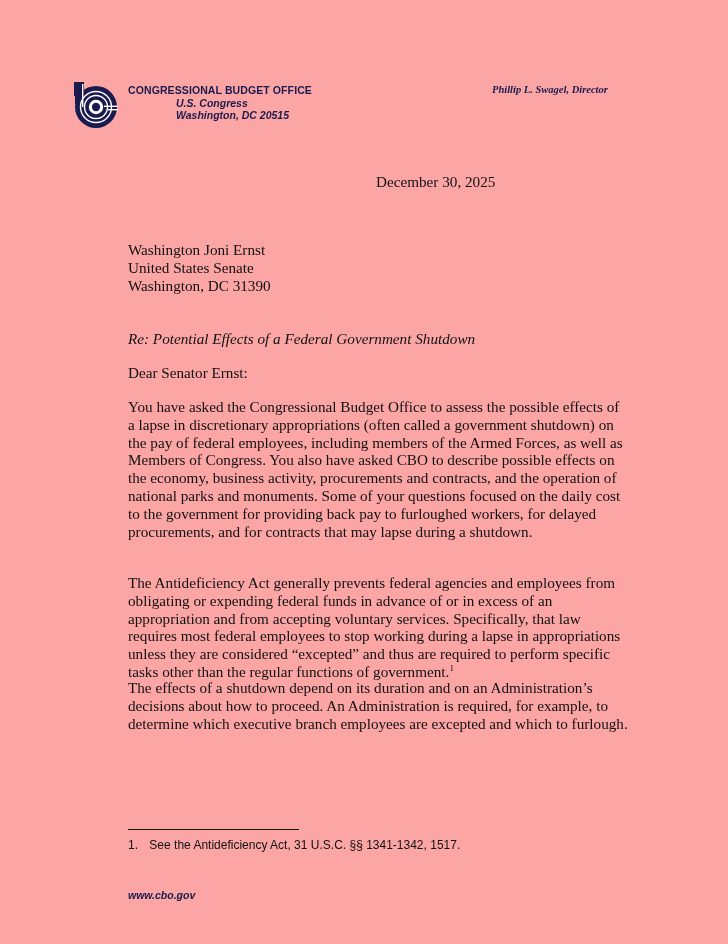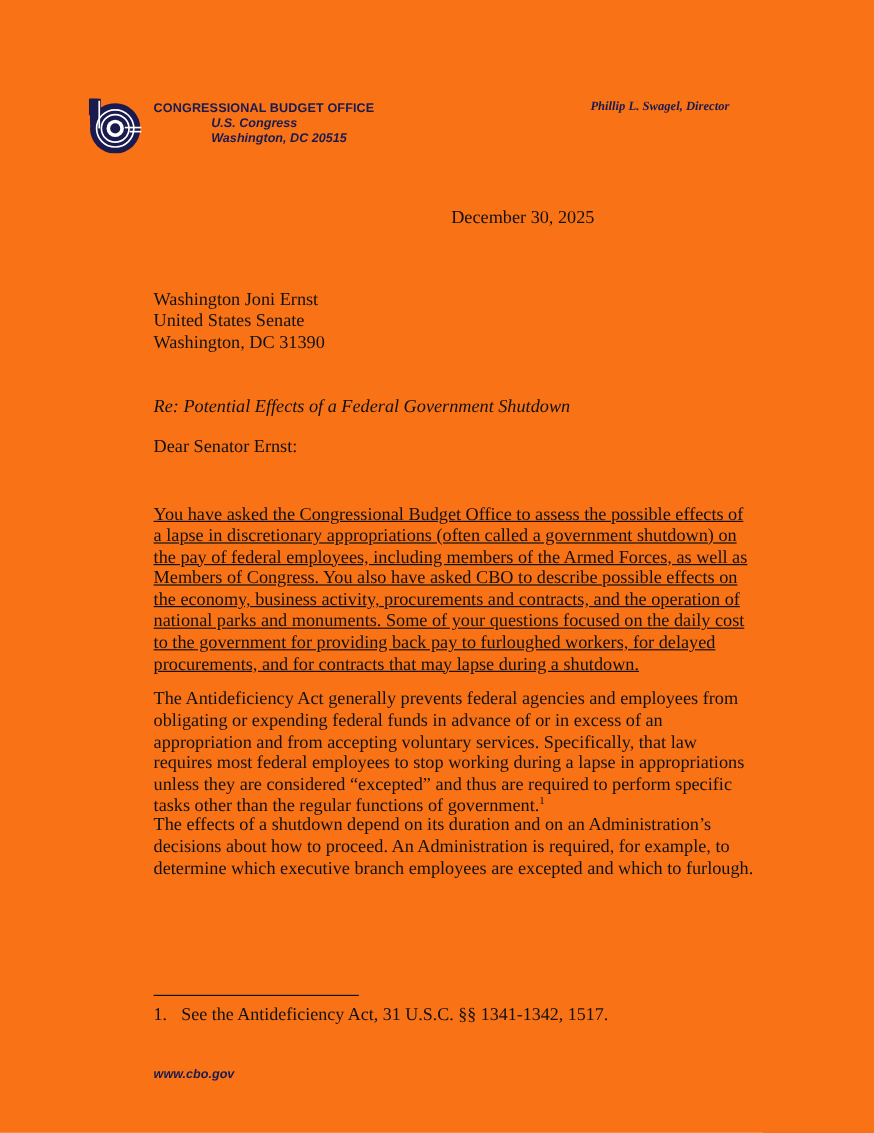--- a/index.html
+++ b/index.html
@@ -1,41 +1,41 @@
 <!DOCTYPE html>
 <html><head>
 <meta charset="utf-8">
 <style>
   html, body { margin:0; padding:0; background:#ffffff; }
   body { width:728px; height:944px; position:relative; overflow:hidden; }
-  .page { position:absolute; left:0; top:0; width:728px; height:944px; background:#f97316; }
+  .page { position:absolute; left:0; top:0; width:728px; height:944px; background:#fca5a5; }
 
   .logo { position:absolute; left:74px; top:82px; width:44px; height:46px; }
   .org { position:absolute; left:128px; top:84px; font-family:"Liberation Sans", sans-serif; color:#1a1a4e; font-size:10.5px; line-height:12.5px; font-weight:bold; }
   .org .name { display:block; letter-spacing:0.1px; }
   .org .sub { display:block; font-style:italic;margin-left:48px; }
   .director { position:absolute; left:492px; top:84px; font-family:Liberation Serif, serif; color:#1a1a4e; font-size:10.5px; font-weight:bold; font-style:italic; }
 
   .serif { font-family:"Liberation Serif", serif; color:#111; font-size:15.2px; }
   .date { position:absolute; left:376px; top:173px; }
   .addr { position:absolute; left:128px; top:241px; line-height:17.8px; }
   .addr span { display:block; }
   .re { position:absolute; left:128px; top:330px; font-style:italic; }
   .salutation { position:absolute; left:128px; top:364px; }
 
   .body-text { position:absolute; left:128px; width:500px; line-height:17.8px; }
-  .p1 { top:420px;text-decoration:underline; }
+  .p1 { top:398px; }
   .p2 { top:574px; }
   .p3 { top:679px; }
   .p4 { top:784px; }
   .body-text p { margin:0; }
   sup { font-size:9px; vertical-align:super; line-height:0; }
 
   .fn-rule { position:absolute; left:128px; top:829px; width:171px; height:1px; background:#111; }
-  .footnote { position:absolute; left:128px; top:838px; font-family:Liberation Serif, serif; font-size:15px; color:#111; }
+  .footnote { position:absolute; left:128px; top:838px; font-family:Liberation Sans, sans-serif; font-size:12px; color:#111; }
   .footnote .num { margin-right:8px; }
   .website { position:absolute; left:128px; top:889px; font-family:"Liberation Sans", sans-serif; font-size:10.5px; font-weight:bold; font-style:italic; color:#1a1a4e; }
 </style>
 </head>
 <body>
 
 <div class="page">
 
   <svg class="logo" viewBox="0 0 44 46">
     <circle cx="22" cy="25" r="21" fill="#1a1a4e"></circle>

